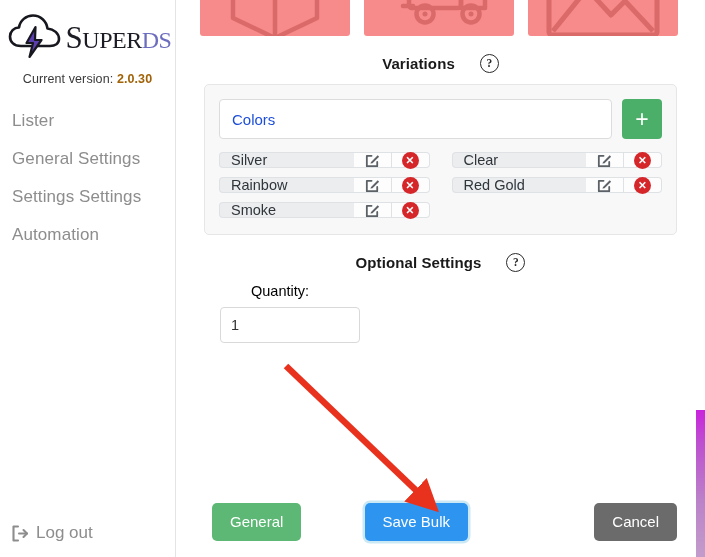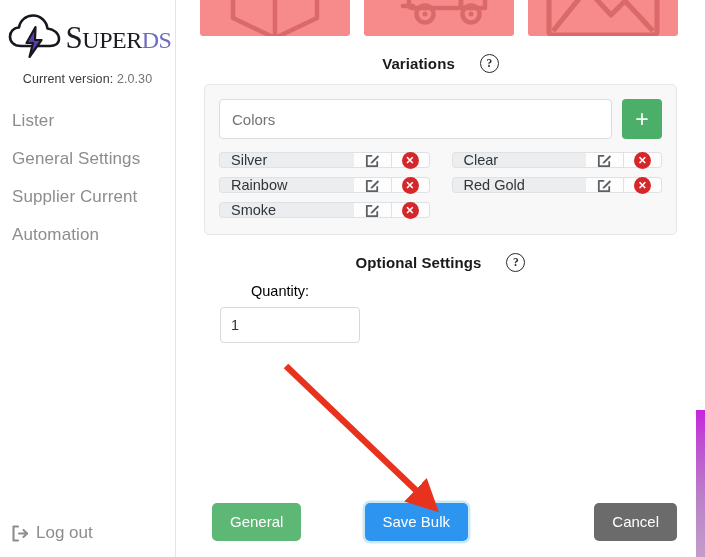--- a/index.html
+++ b/index.html
@@ -62,21 +62,21 @@
     align-items: baseline;
   }
   .brand-word .super { color: #1c1c24; }
   .brand-word .ds { color: #6d6dbf; }
   .version {
     font-size: 12.5px;
     color: #3a3a3a;
     margin-top: 6px;
     letter-spacing: 0.1px;
   }
-  .version b { font-weight: normal; color: #737373; }
+  .version b { font-weight: bold; color: #a16207; }
 
   .nav {
     margin-top: 16px;
     display: flex;
     flex-direction: column;
   }
   .nav-item {
     font-size: 17px;
     color: #8d8d8d;
     padding: 9px 0 9px 12px;
@@ -186,21 +186,21 @@
     gap: 10px;
     align-items: stretch;
   }
   .var-input {
     flex: 1;
     height: 40px;
     border: 1px solid #dcdcdc;
     border-radius: 4px;
     background: #ffffff;
     font-size: 15px;
-    color: #737373;
+    color: #1d4ed8;
     padding: 0 12px;
     box-sizing: border-box;
     font-family: "Liberation Sans", sans-serif;
     outline: none;
   }
   .btn-add {
     width: 40px;
     height: 40px;
     background: #4caf69;
     border: none;
@@ -369,21 +369,21 @@
       </div>
       <div class="version">
         <span>Current version:</span>
         <b>2.0.30</b>
       </div>
     </div>
 
     <nav class="nav">
       <div class="nav-item">Lister</div>
       <div class="nav-item">General Settings</div>
-      <div class="nav-item">Supplier Current</div>
+      <div class="nav-item">Settings Settings</div>
       <div class="nav-item">Automation</div>
     </nav>
 
     <div class="sidebar-footer">
       <div class="logout">
         <span class="logout-icon">
           <svg width="19" height="19" viewBox="0 0 19 19">
             <path d="M8 2.5 H3.5 V16.5 H8" fill="none" stroke="#8d8d8d" stroke-width="2.1" stroke-linecap="round" stroke-linejoin="round"></path>
             <path d="M9 9.5 H17" stroke="#8d8d8d" stroke-width="2.1" stroke-linecap="round"></path>
             <path d="M13.5 6 L17 9.5 L13.5 13" fill="none" stroke="#8d8d8d" stroke-width="2.1" stroke-linecap="round" stroke-linejoin="round"></path>

